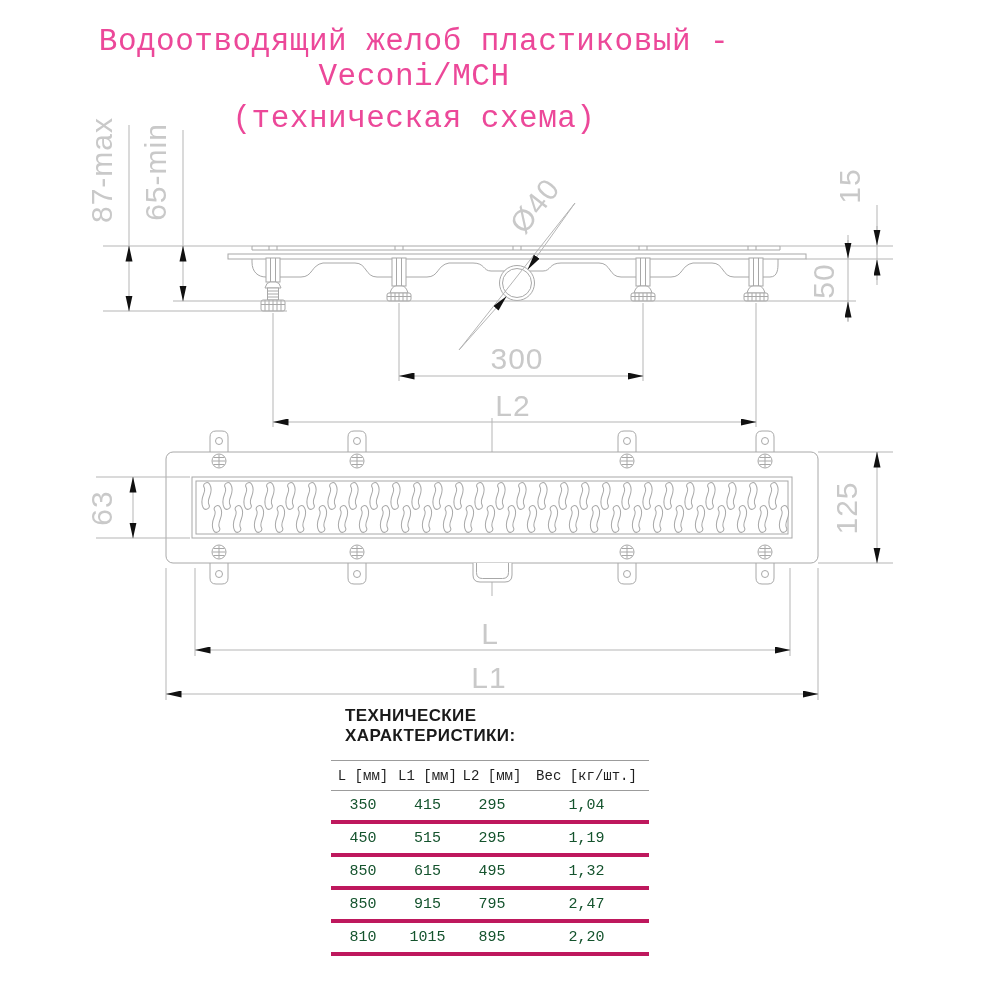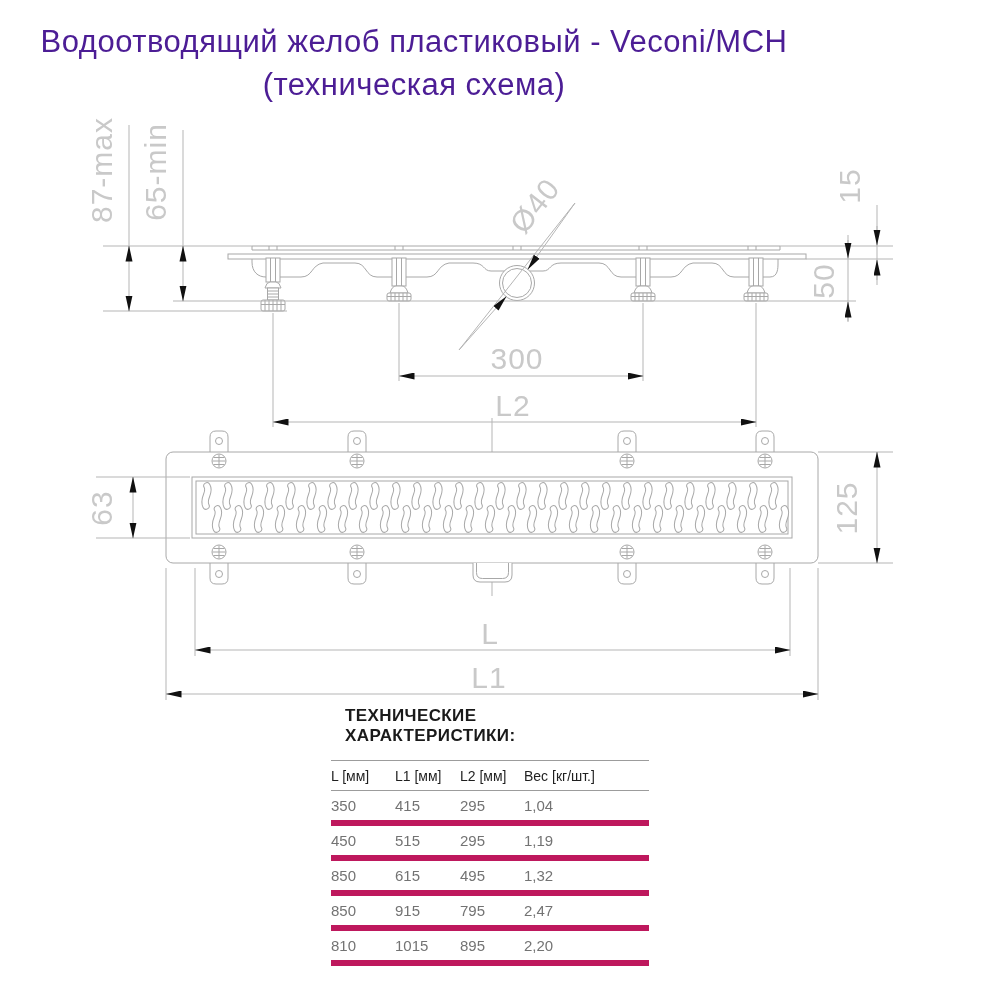--- a/index.html
+++ b/index.html
@@ -1,30 +1,30 @@
 <!DOCTYPE html>
 <html><head>
 <meta charset="utf-8">
 <style>
   html,body{margin:0;padding:0;background:#fff;}
   body{width:1000px;height:1000px;position:relative;font-family:"Liberation Sans",sans-serif;overflow:hidden;}
-  .title-wrap{position:absolute;top:24px;left:0;width:828px;text-align:center;color:#4c1d95;}
+  .title-wrap{position:absolute;top:24px;left:0;width:828px;text-align:center;color:#ec4899;font-family:Liberation Mono, monospace;}
   .title-line1{font-size:31px;letter-spacing:.5px;}
   .title-line2{font-size:31px;letter-spacing:.5px;margin-top:7px;}
   svg.drawing{position:absolute;left:0;top:0;width:1000px;height:1000px;}
   svg .ln{stroke:#a8a8a8;stroke-width:1;fill:none;}
   svg .lnw{stroke:#a8a8a8;stroke-width:1;fill:#fff;}
   svg .dim{stroke:#b5b5b5;stroke-width:1;fill:none;}
   svg .dimtxt{fill:#c9c9c9;font-size:30px;letter-spacing:1px;}
   .table-wrap{position:absolute;left:331px;top:706px;width:320px;}
   .table-title{font-size:17px;font-weight:bold;color:#1a1a1a;letter-spacing:.4px;margin:0 0 14px 14px;}
   table.spec{border-collapse:collapse;width:318px;table-layout:fixed;}
-  table.spec th,table.spec td{padding:0;text-align:left;height:29px;font-weight:normal;}
+  table.spec th,table.spec td{padding:0;text-align:center;height:29px;font-weight:normal;font-family:Liberation Mono, monospace;}
   table.spec thead th{font-size:14px;color:#1f1f1f;font-weight:500;border-top:1px solid #9c9c9c;border-bottom:1px solid #9c9c9c;}
-  table.spec td{font-size:15px;color:#737373;border-bottom:6px solid #be185d;}
+  table.spec td{font-size:15px;color:#14532d;border-bottom:4px solid #be185d;}
   table.spec col.c1{width:64px}table.spec col.c2{width:65px}table.spec col.c3{width:64px}table.spec col.c4{width:125px}
 </style>
 </head>
 <body>
 
 <div class="title-wrap">
   <div class="title-line1">Водоотводящий желоб пластиковый - Veconi/MCH</div>
   <div class="title-line2">(техническая схема)</div>
 </div>
 

